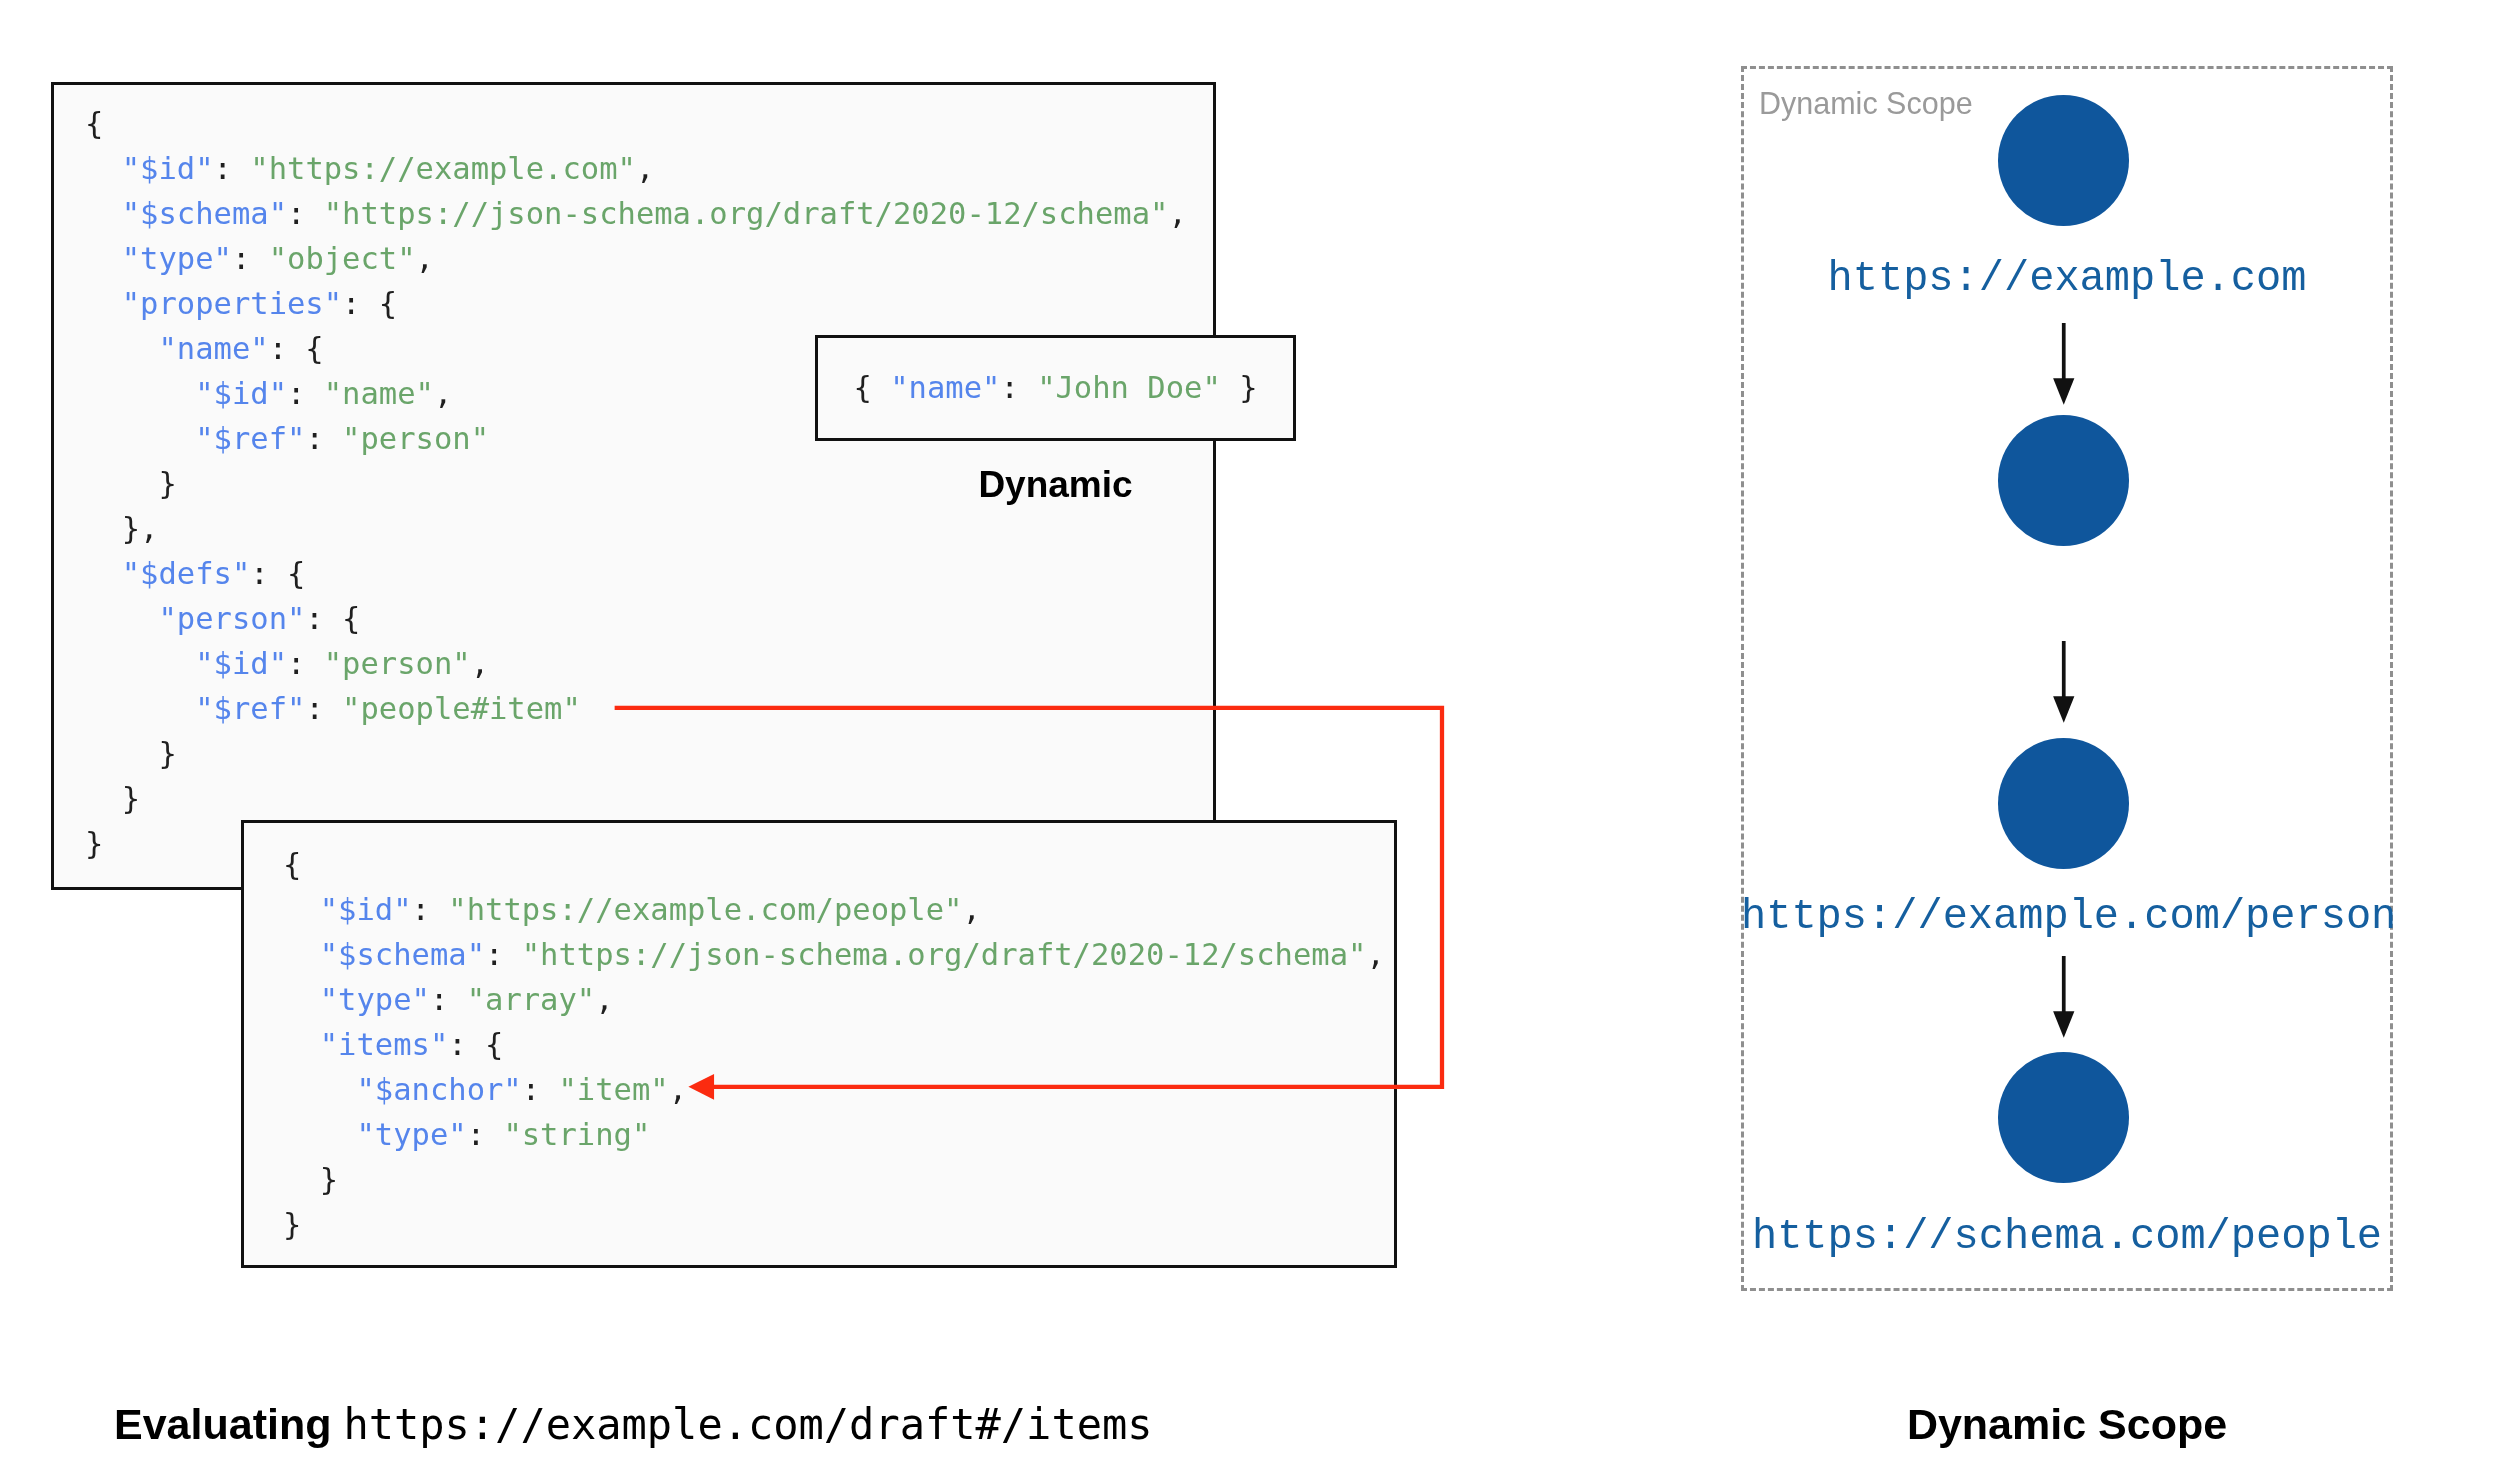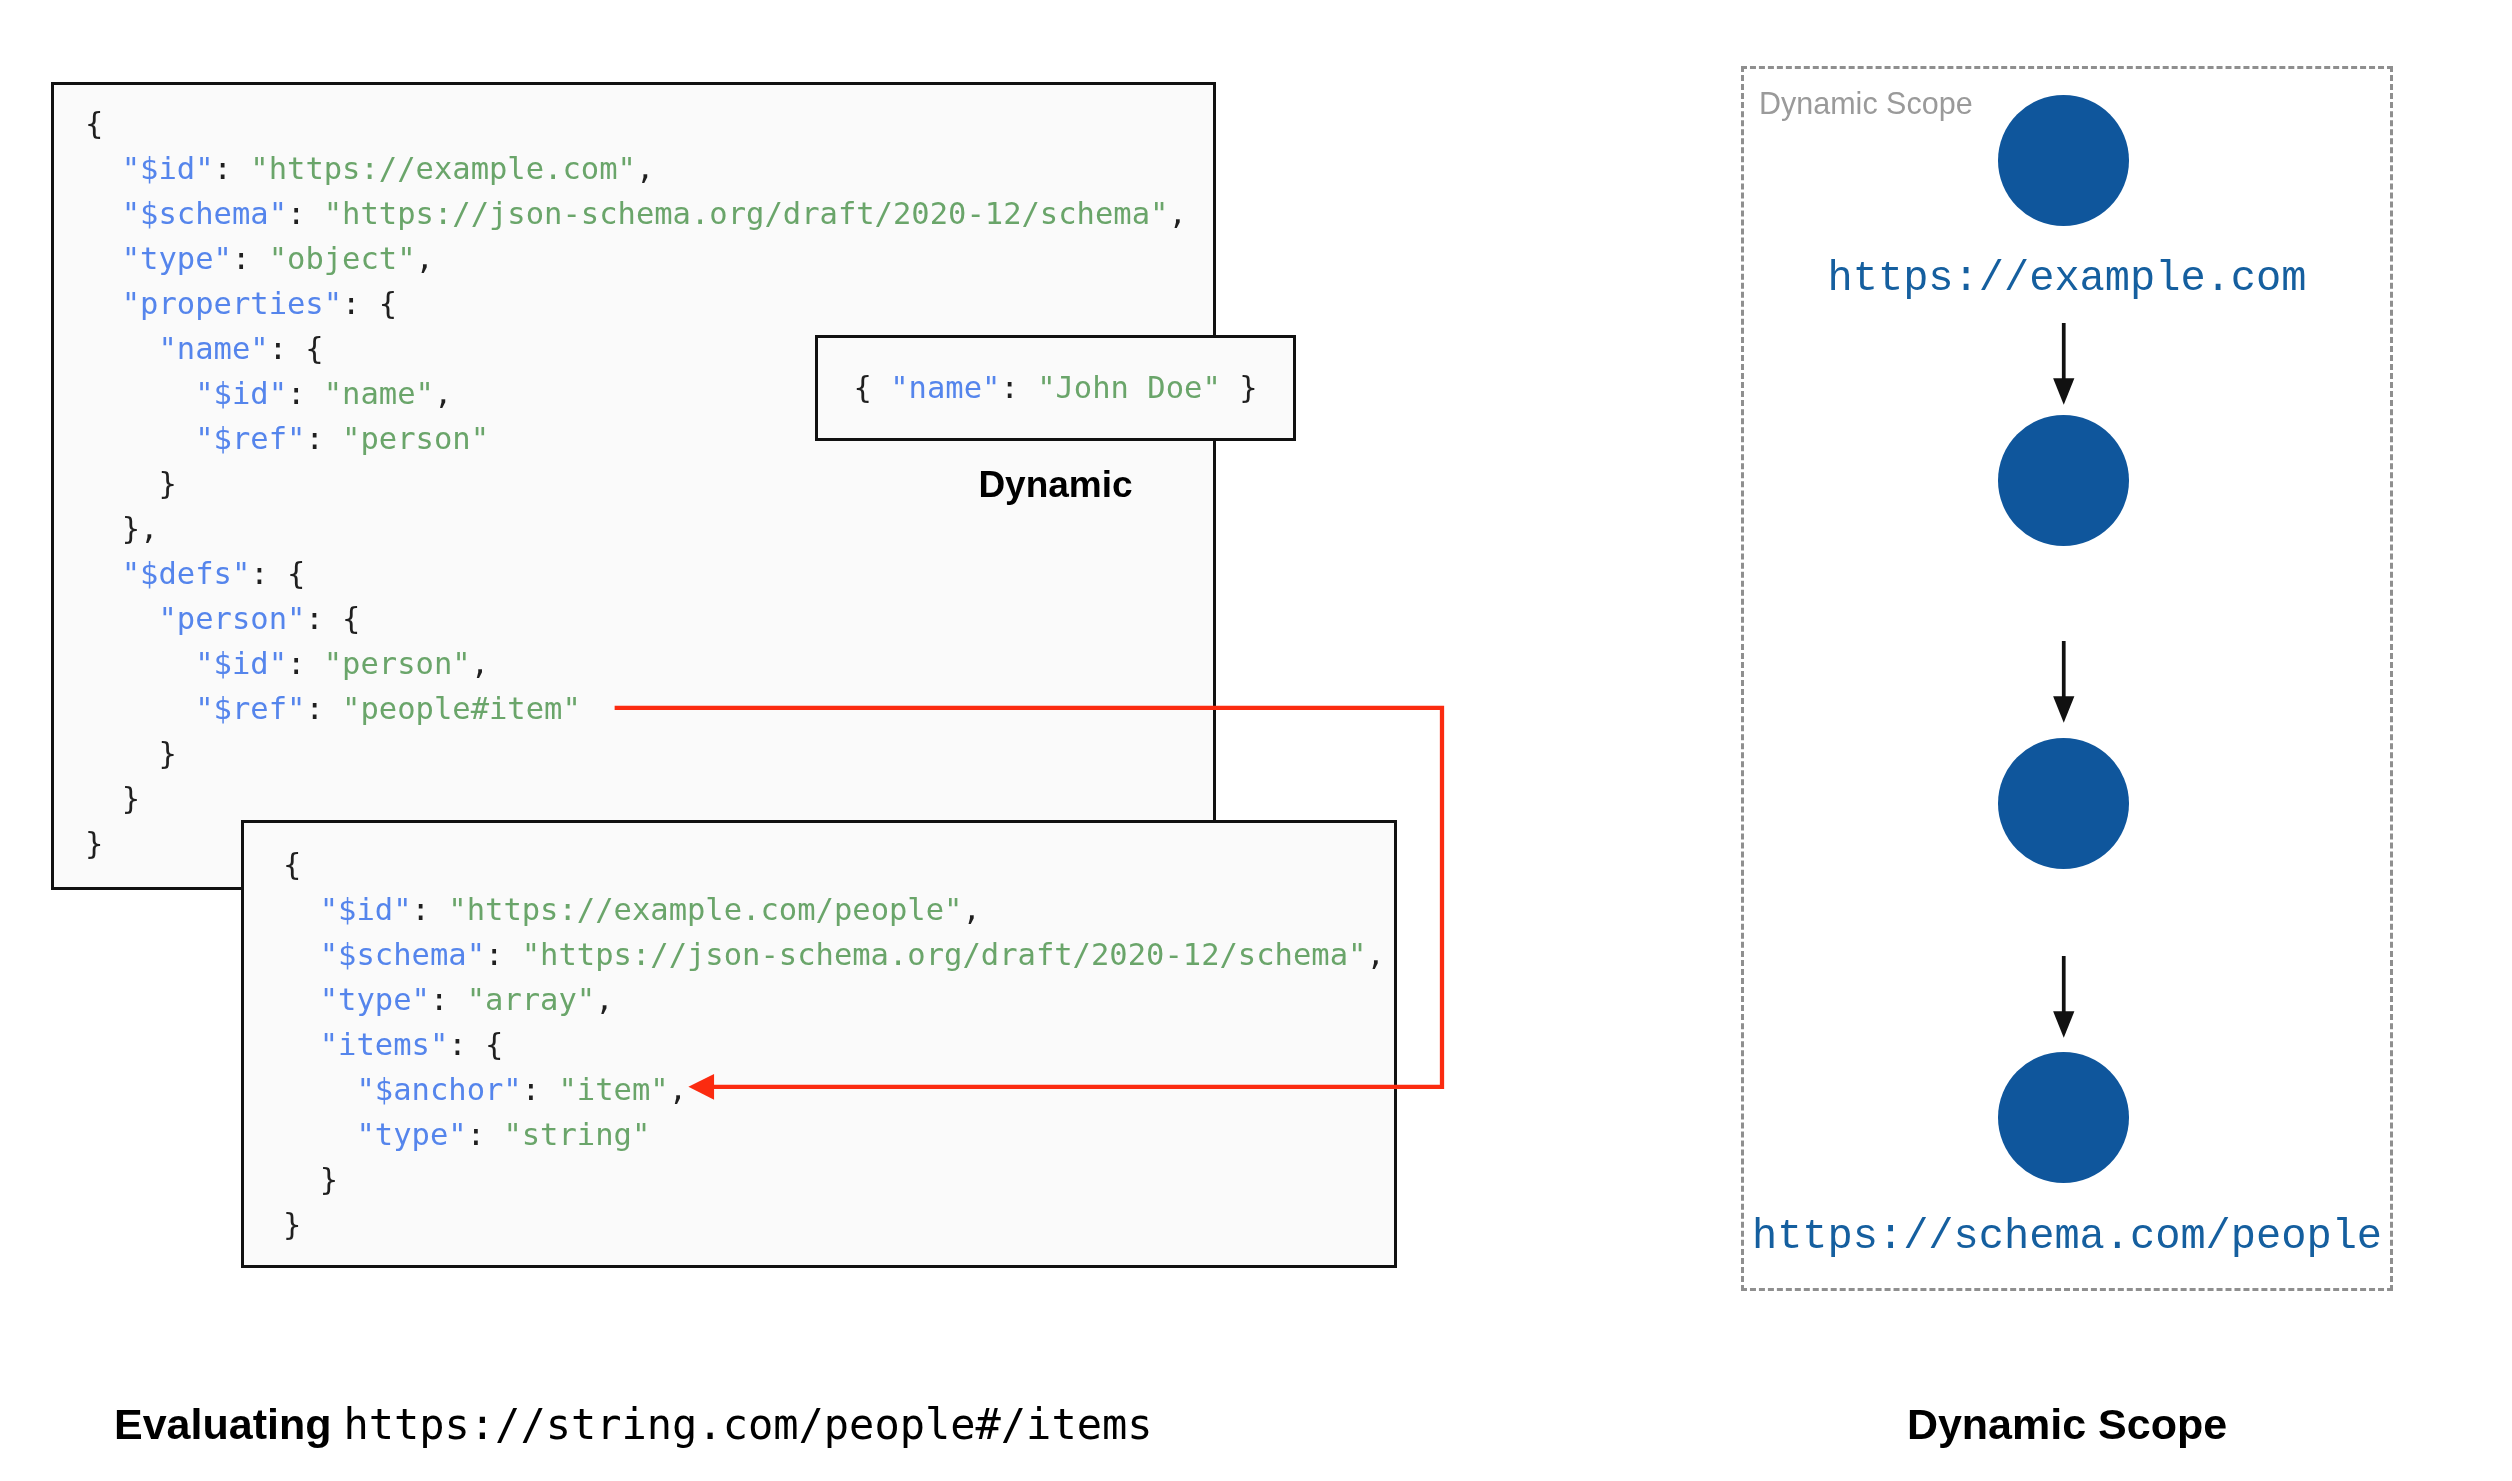--- a/index.html
+++ b/index.html
@@ -90,27 +90,28 @@
   </svg>
 
   <div class="scope-circle" style="top:415px"></div>
 
   <svg class="scope-arrow" style="top:641px" viewBox="0 0 44 158">
     <line x1="22" y1="0" x2="22" y2="106" stroke="#111" stroke-width="7"></line>
     <polygon points="2,104 42,104 22,154" fill="#111"></polygon>
   </svg>
 
   <div class="scope-circle" style="top:738px"></div>
+  <div class="scope-url" style="top:900px">https://example.com/person</div>
 
   <svg class="scope-arrow" style="top:956px" viewBox="0 0 44 158">
     <line x1="22" y1="0" x2="22" y2="106" stroke="#111" stroke-width="7"></line>
     <polygon points="2,104 42,104 22,154" fill="#111"></polygon>
   </svg>
 
   <div class="scope-circle" style="top:1052px"></div>
   <div class="scope-url" style="top:1220px">https://schema.com/people</div>
 
-  <div class="caption-left"><span>Evaluating </span><span class="mono">https://string.com/people#/items</span></div>
+  <div class="caption-left"><span>Evaluating </span><span class="mono">https://example.com/draft#/items</span></div>
 
   <div class="caption-right">Dynamic Scope</div>
 
 </div>
 
 
 </body></html>

